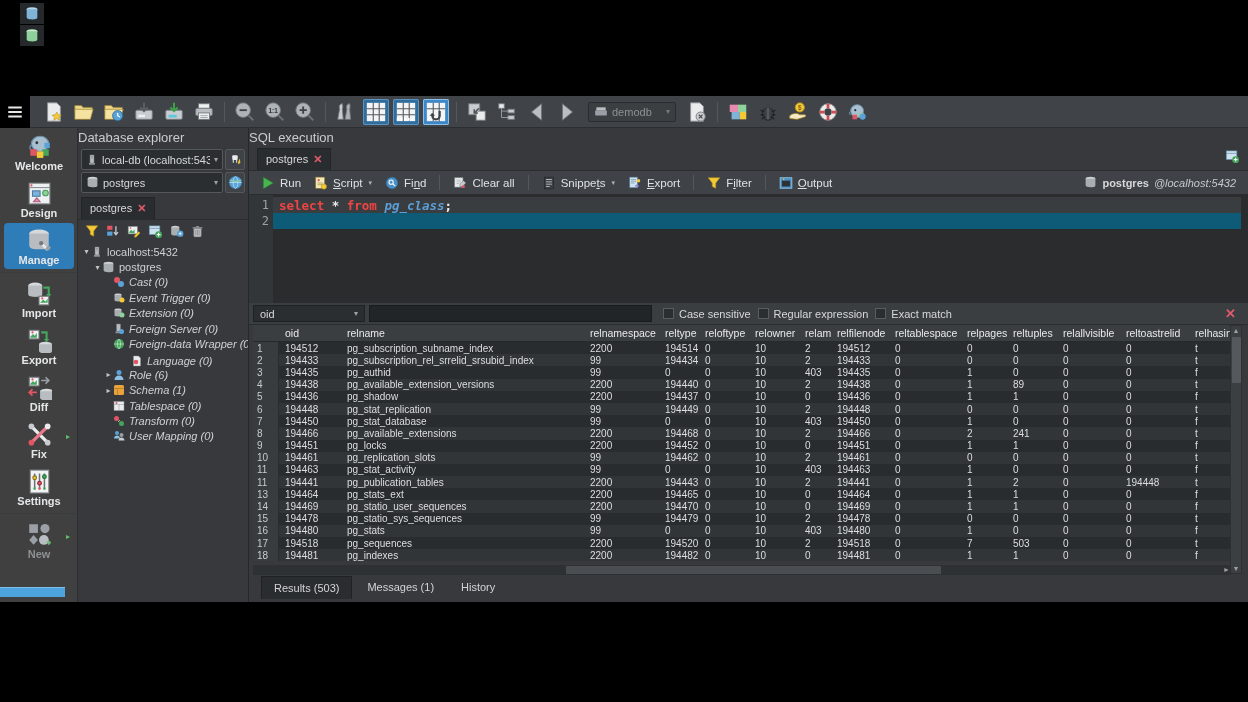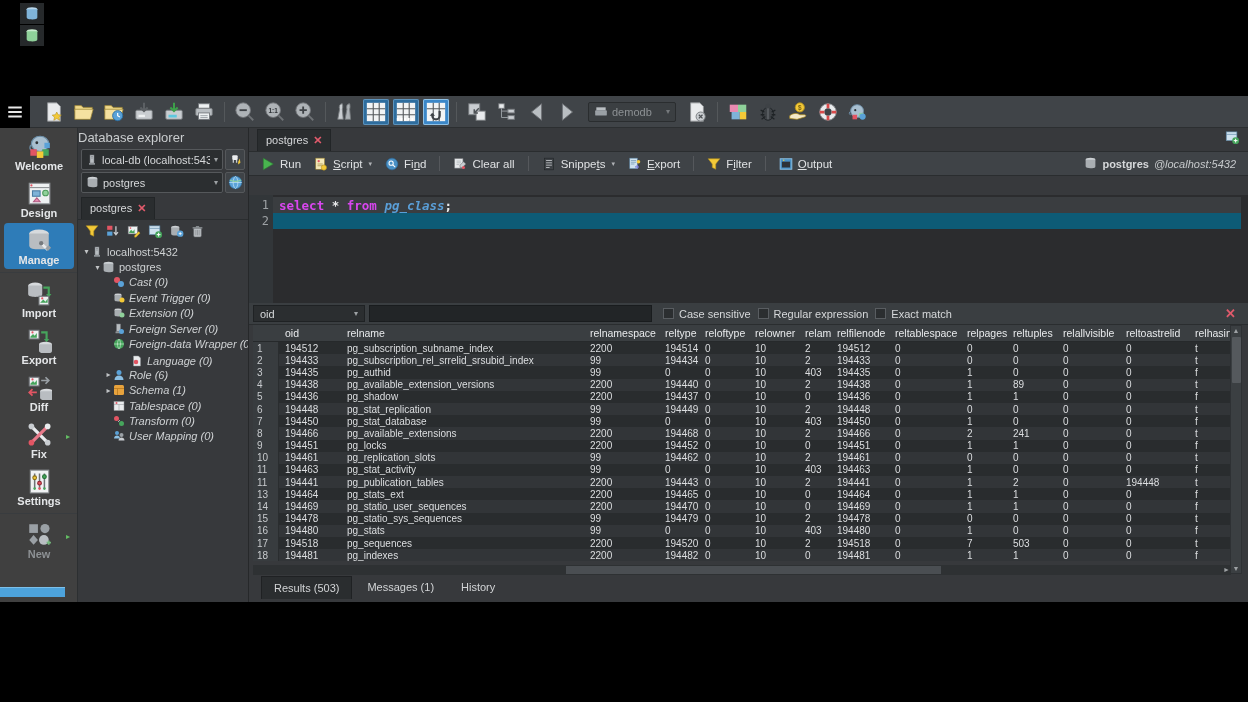--- a/index.html
+++ b/index.html
@@ -65,21 +65,21 @@
   .s-status i{font-style:italic;color:#c6c9cb;}
 
   .editor{position:absolute;left:0;top:67px;width:1000px;height:108px;background:#2b2c2e;overflow:hidden;}
   .gutter{position:absolute;left:0;top:0;bottom:0;width:24px;background:#323639;}
   .ed-line{position:absolute;left:0;width:1000px;height:16px;}
   .ed-line .hl{position:absolute;left:24px;right:8px;top:0;bottom:0;}
   .ed-line.cur .hl{background:#3a3d40;}
   .ed-line.selected .hl{background:#0d5b76;}
   .ed-num{position:absolute;left:0;width:20px;text-align:right;font:12px "DejaVu Sans Mono",monospace;color:#9da1a4;top:1px;}
   .ed-text{position:absolute;left:30px;top:1px;font:bold 12.5px "DejaVu Sans Mono",monospace;white-space:pre;color:#e9eaeb;}
-  .tk-kw{color:#d946ef;}
+  .tk-kw{color:#ef4444;}
   .tk-id{color:#5a9fd8;font-style:italic;}
   .tk-pl{color:#e9eaeb;}
 
   .filterbar{position:absolute;left:0;top:175px;width:1000px;height:22px;background:#3a3e41;display:flex;align-items:center;padding:0 4px;gap:4px;box-sizing:border-box;border-bottom:1px solid #2a2d2f;}
   .f-select{width:112px;height:17px;background:#2b2e30;border:1px solid #1f2224;color:#d6d8da;font-size:11px;display:flex;align-items:center;padding:0 6px;box-sizing:border-box;}
   .f-select .car{margin-left:auto;color:#9da1a4;font-size:8px;}
   .f-input{width:283px;height:17px;background:#222527;border:1px solid #191c1e;box-sizing:border-box;color:#d6d8da;font-size:11px;padding:0 4px;outline:none;}
   .f-check{display:flex;align-items:center;gap:5px;font-size:11px;color:#d6d8da;margin-left:7px;}
   .f-box{width:11px;height:11px;background:#2b2e30;border:1px solid #595d61;box-sizing:border-box;}
   .f-close{margin-left:auto;margin-right:9px;color:#e05a6b;font-weight:bold;font-size:13px;}
@@ -723,20 +723,21 @@
               <circle cx="17" cy="10" r="4" fill="#9aa0a5"></circle>
               <path d="M11 21c0-4 3-6 6-6s6 2 6 6z" fill="#c9cdd1"></path>
             </svg>
           </span>
           <span class="tlabel">User Mapping (0)</span>
         </div>
       </div>
   </div>
 
   <div class="sqlp">
+    <div class="p-title">SQL execution</div>
     <div class="s-tabrow">
       <div class="tab">
         <span>postgres</span>
         <span class="xclose">✕</span>
       </div>
       <div class="s-newtab ic" id="newtab-ic">
           <svg width="15" height="15" viewBox="0 0 24 24">
             <rect x="2" y="3" width="17" height="14" fill="#cfe2ef" stroke="#5b84a3"></rect>
             <path d="M2 7h17" stroke="#5b84a3"></path>
             <circle cx="17" cy="17" r="5.5" fill="#46a55c"></circle>

